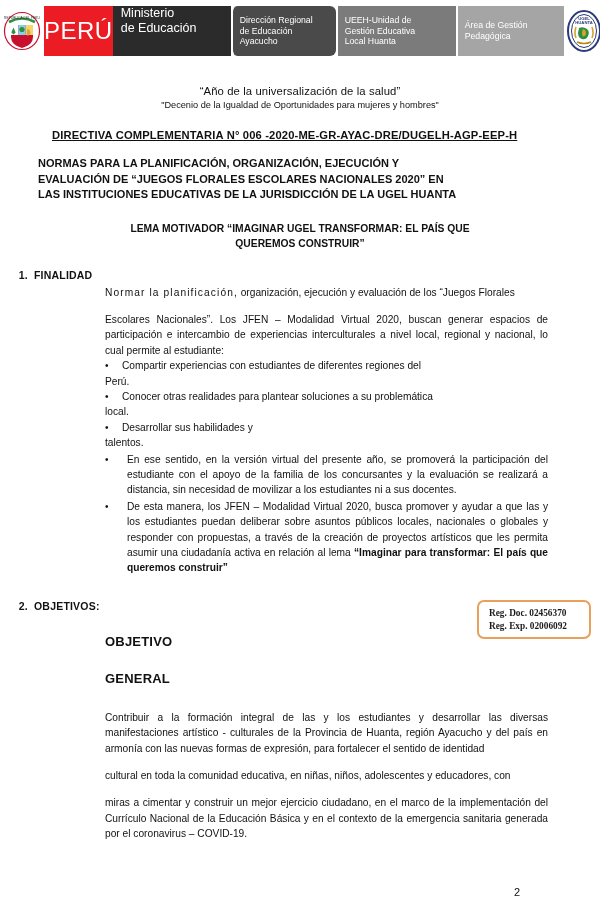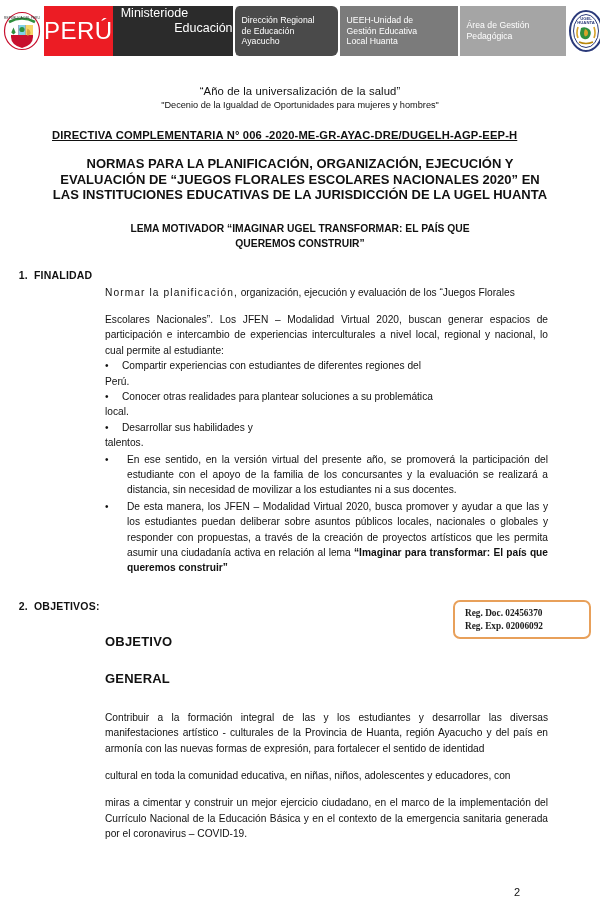--- a/index.html
+++ b/index.html
@@ -43,21 +43,21 @@
   .hdr-peru-box .peru-word {
     color: #ffffff;
     font-size: 24px;
     letter-spacing: 0.5px;
     font-weight: 400;
   }
   .hdr-minedu {
     flex: 0 0 118px;
     background: #2b2b2b;
     display: flex;
-    flex-direction: row;
+    flex-direction: column;
     justify-content: flex-start;
     padding-left: 8px;
     box-sizing: border-box;
   }
   .hdr-minedu span {
     color: #ffffff;
     font-size: 12.5px;
     line-height: 15px;
     font-weight: 400;
   }
@@ -110,22 +110,22 @@
   .doc-code {
     margin: 18px 52px 0 52px;
     font-size: 11.2px;
     font-weight: bold;
     text-decoration: underline;
     line-height: 15px;
     letter-spacing: 0.15px;
   }
   .normas {
     margin: 13px 38px 0 38px;
-    text-align: center;
-    font-size: 13px;
+    text-align: left;
+    font-size: 11px;
     font-weight: bold;
     line-height: 15.5px;
   }
   .lema {
     margin: 18px 90px 0 90px;
     text-align: center;
     font-size: 10.3px;
     font-weight: bold;
     line-height: 15px;
   }
@@ -199,21 +199,21 @@
     flex: 1 1 auto;
     text-align: justify;
   }
   .bullet .btext b { font-weight: bold; }
 
   
   .stamp {
     position: absolute;
     right: 9px;
     top: 0;
-    width: 138px;
+    width: 114px;
     box-sizing: border-box;
     border: 2px solid #e8a05a;
     border-radius: 7px;
     background: #ffffff;
     padding: 5px 6px 5px 10px;
     font-family: "Liberation Serif", serif;
     font-weight: bold;
     font-size: 9.3px;
     line-height: 12.8px;
     color: #1a1a1a;

